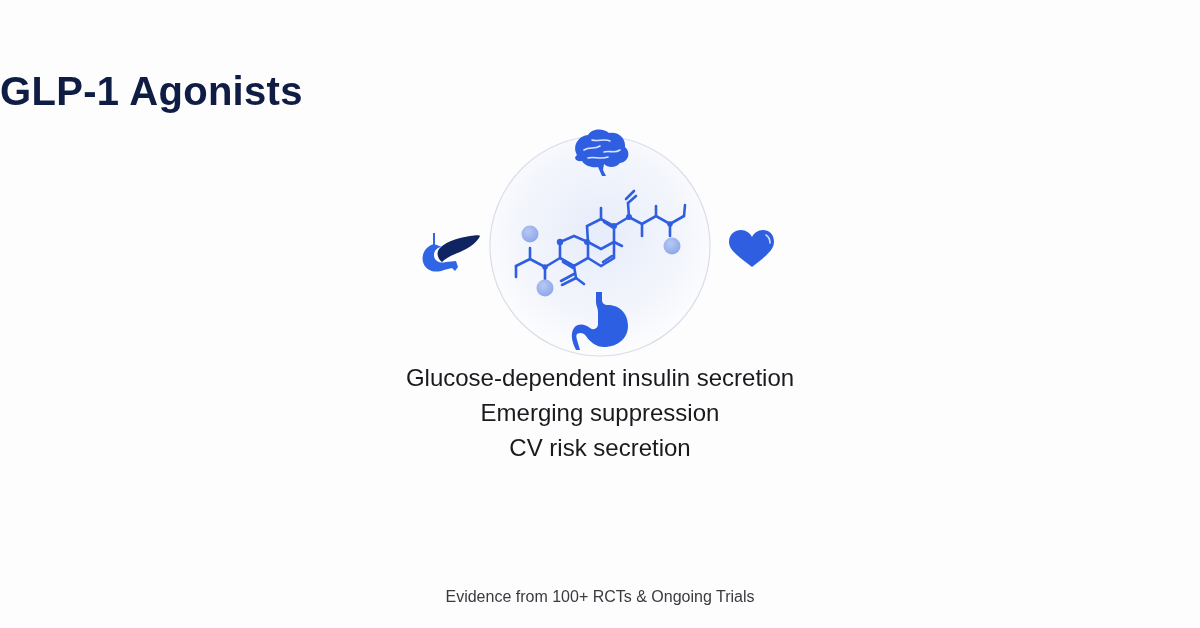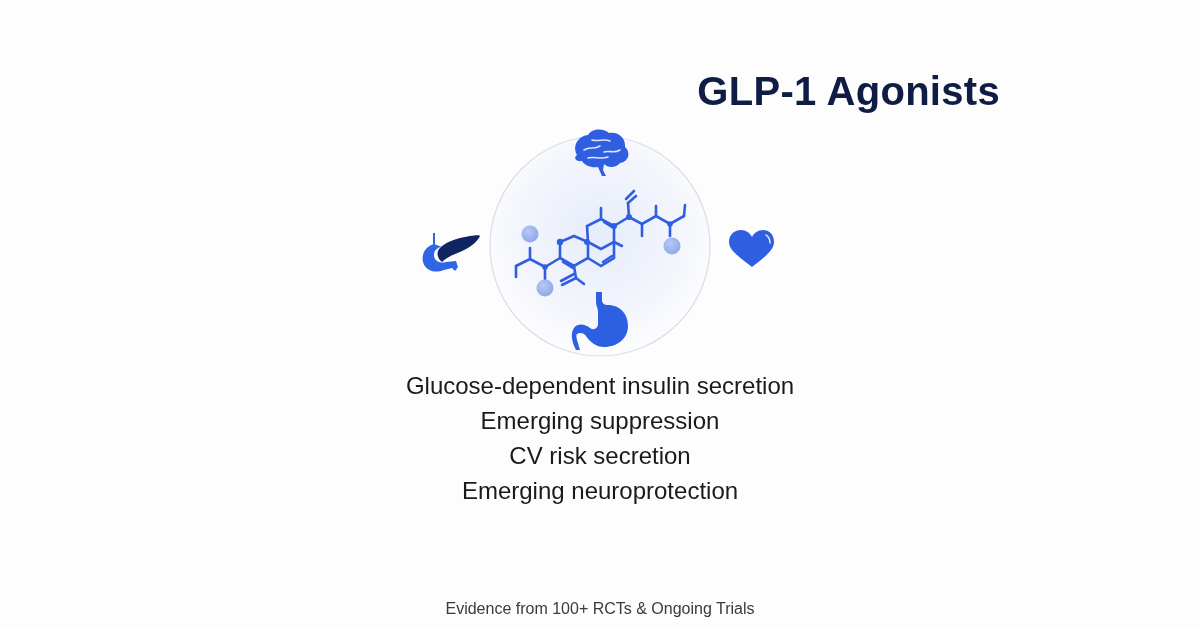--- a/index.html
+++ b/index.html
@@ -4,33 +4,33 @@
 <style>
   html, body { margin: 0; padding: 0; }
   body {
     width: 1200px; height: 628px;
     background: #fdfdfe;
     font-family: "Liberation Sans", "DejaVu Sans", sans-serif;
     position: relative; overflow: hidden;
   }
   .title {
     position: absolute; left: 0; top: 42px; width: 1000px;
-    text-align: right; font-size: 40px; font-weight: 700;
+    text-align: left; font-size: 40px; font-weight: 700;
     color: #0f1d45; letter-spacing: 0.3px;
   }
   .hero { position: absolute; left: 0; top: 0; width: 1200px; height: 628px; }
   .benefits {
-    position: absolute; left: 0; top: 368px; width: 1200px;
+    position: absolute; left: 0; top: 360px; width: 1200px;
     text-align: center; margin: 0; padding: 0; list-style: none;
   }
   .benefits li {
     font-size: 24px; color: #1a1a1e; line-height: 35px; height: 35px;
   }
   .footer {
-    position: absolute; left: 0; top: 600px; width: 1200px;
+    position: absolute; left: 0; top: 588px; width: 1200px;
     text-align: center; font-size: 16px; color: #3a3a3f;
   }
 </style>
 </head>
 <body>
 
 <h1 class="title">GLP-1 Agonists</h1>
 
 <svg class="hero" viewBox="0 0 1200 628" xmlns="http://www.w3.org/2000/svg">
   <defs>
@@ -114,16 +114,15 @@
 
   <g>
     <path d="M596,292 L602,292 L602,300 C602,303 604,305 608,305 C620,305 628,314 628,326 C628,338 618,347 604,347 C596,347 590,342 586,336 C584,333 580,332 577,334 C575,336 578,342 580,350 L576,350 C572,342 570,334 574,328 C578,323 585,324 590,328 C594,331 598,328 598,324 L598,312 C598,308 596,306 596,302 Z" fill="#2d5fe3"></path>
   </g>
 </svg>
 
 <ul class="benefits">
   <li>Glucose-dependent insulin secretion</li>
   <li>Emerging suppression</li>
   <li>CV risk secretion</li>
-  <li>Emerging neuroprotection</li>
 </ul>
 
 <div class="footer">Evidence from 100+ RCTs &amp; Ongoing Trials</div>
 
 </body></html>

